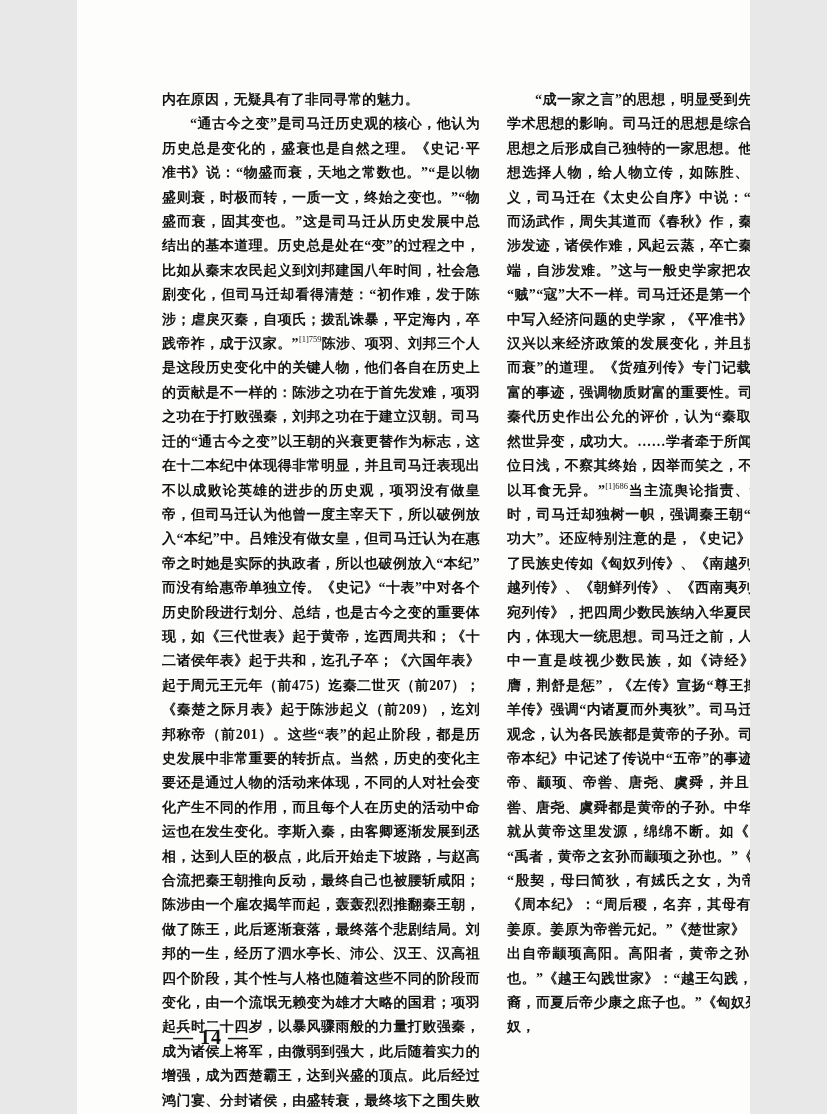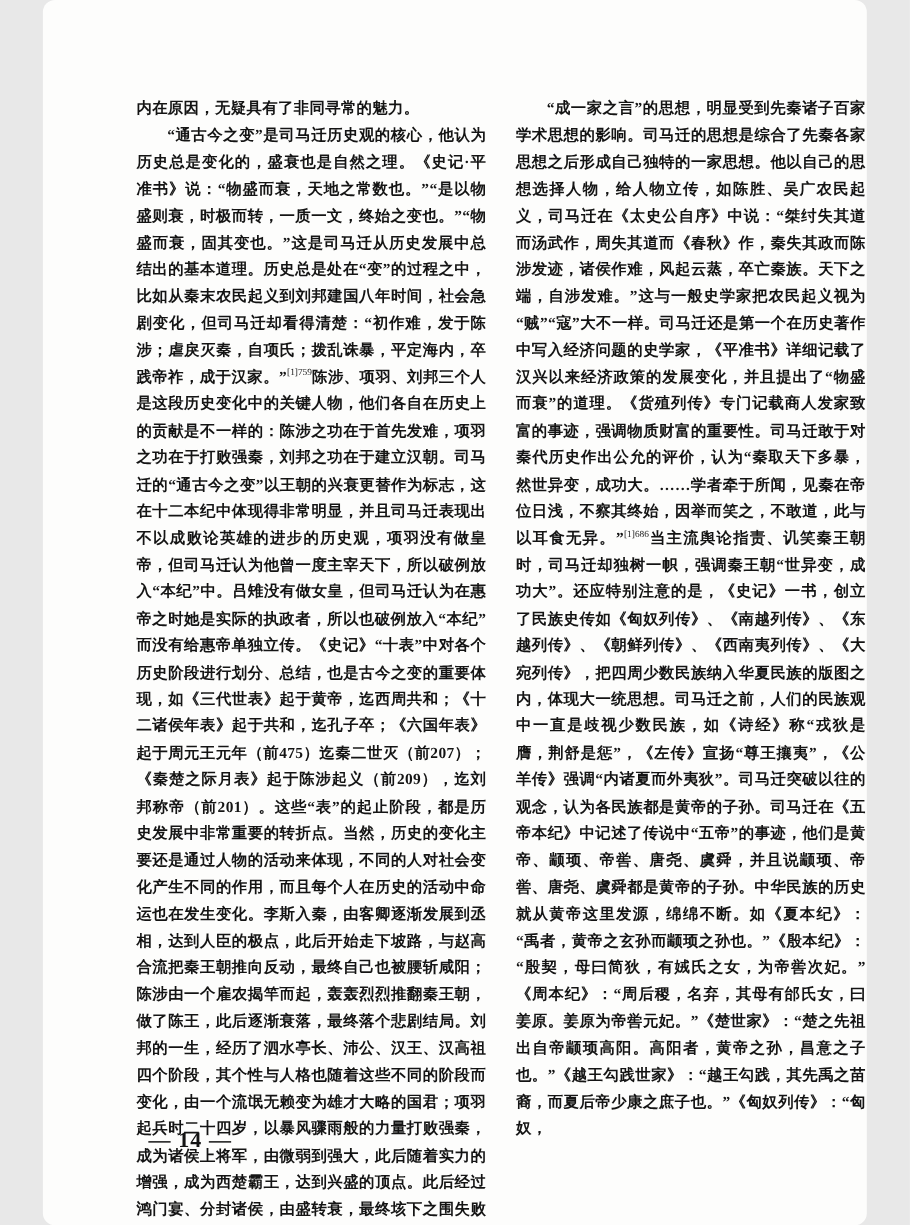--- a/index.html
+++ b/index.html
@@ -2,28 +2,27 @@
 <html lang="zh"><head>
 <meta charset="utf-8">
 <style>
   html, body {
     margin: 0;
     padding: 0;
     background: #e8e8e8;
   }
   .page {
     position: relative;
-    width: 749px;
+    width: 673px;
     height: 1114px;
     margin: 0 auto;
     background: #fdfdfc;
     overflow: hidden;
     font-family: "Liberation Serif", "DejaVu Serif", serif;
     color: #141414;
-    border-radius: 11px;
   }
   .columns {
     position: absolute;
     top: 88px;
     left: 85px;
     display: flex;
     gap: 27px;
   }
   .col {
     width: 318px;

